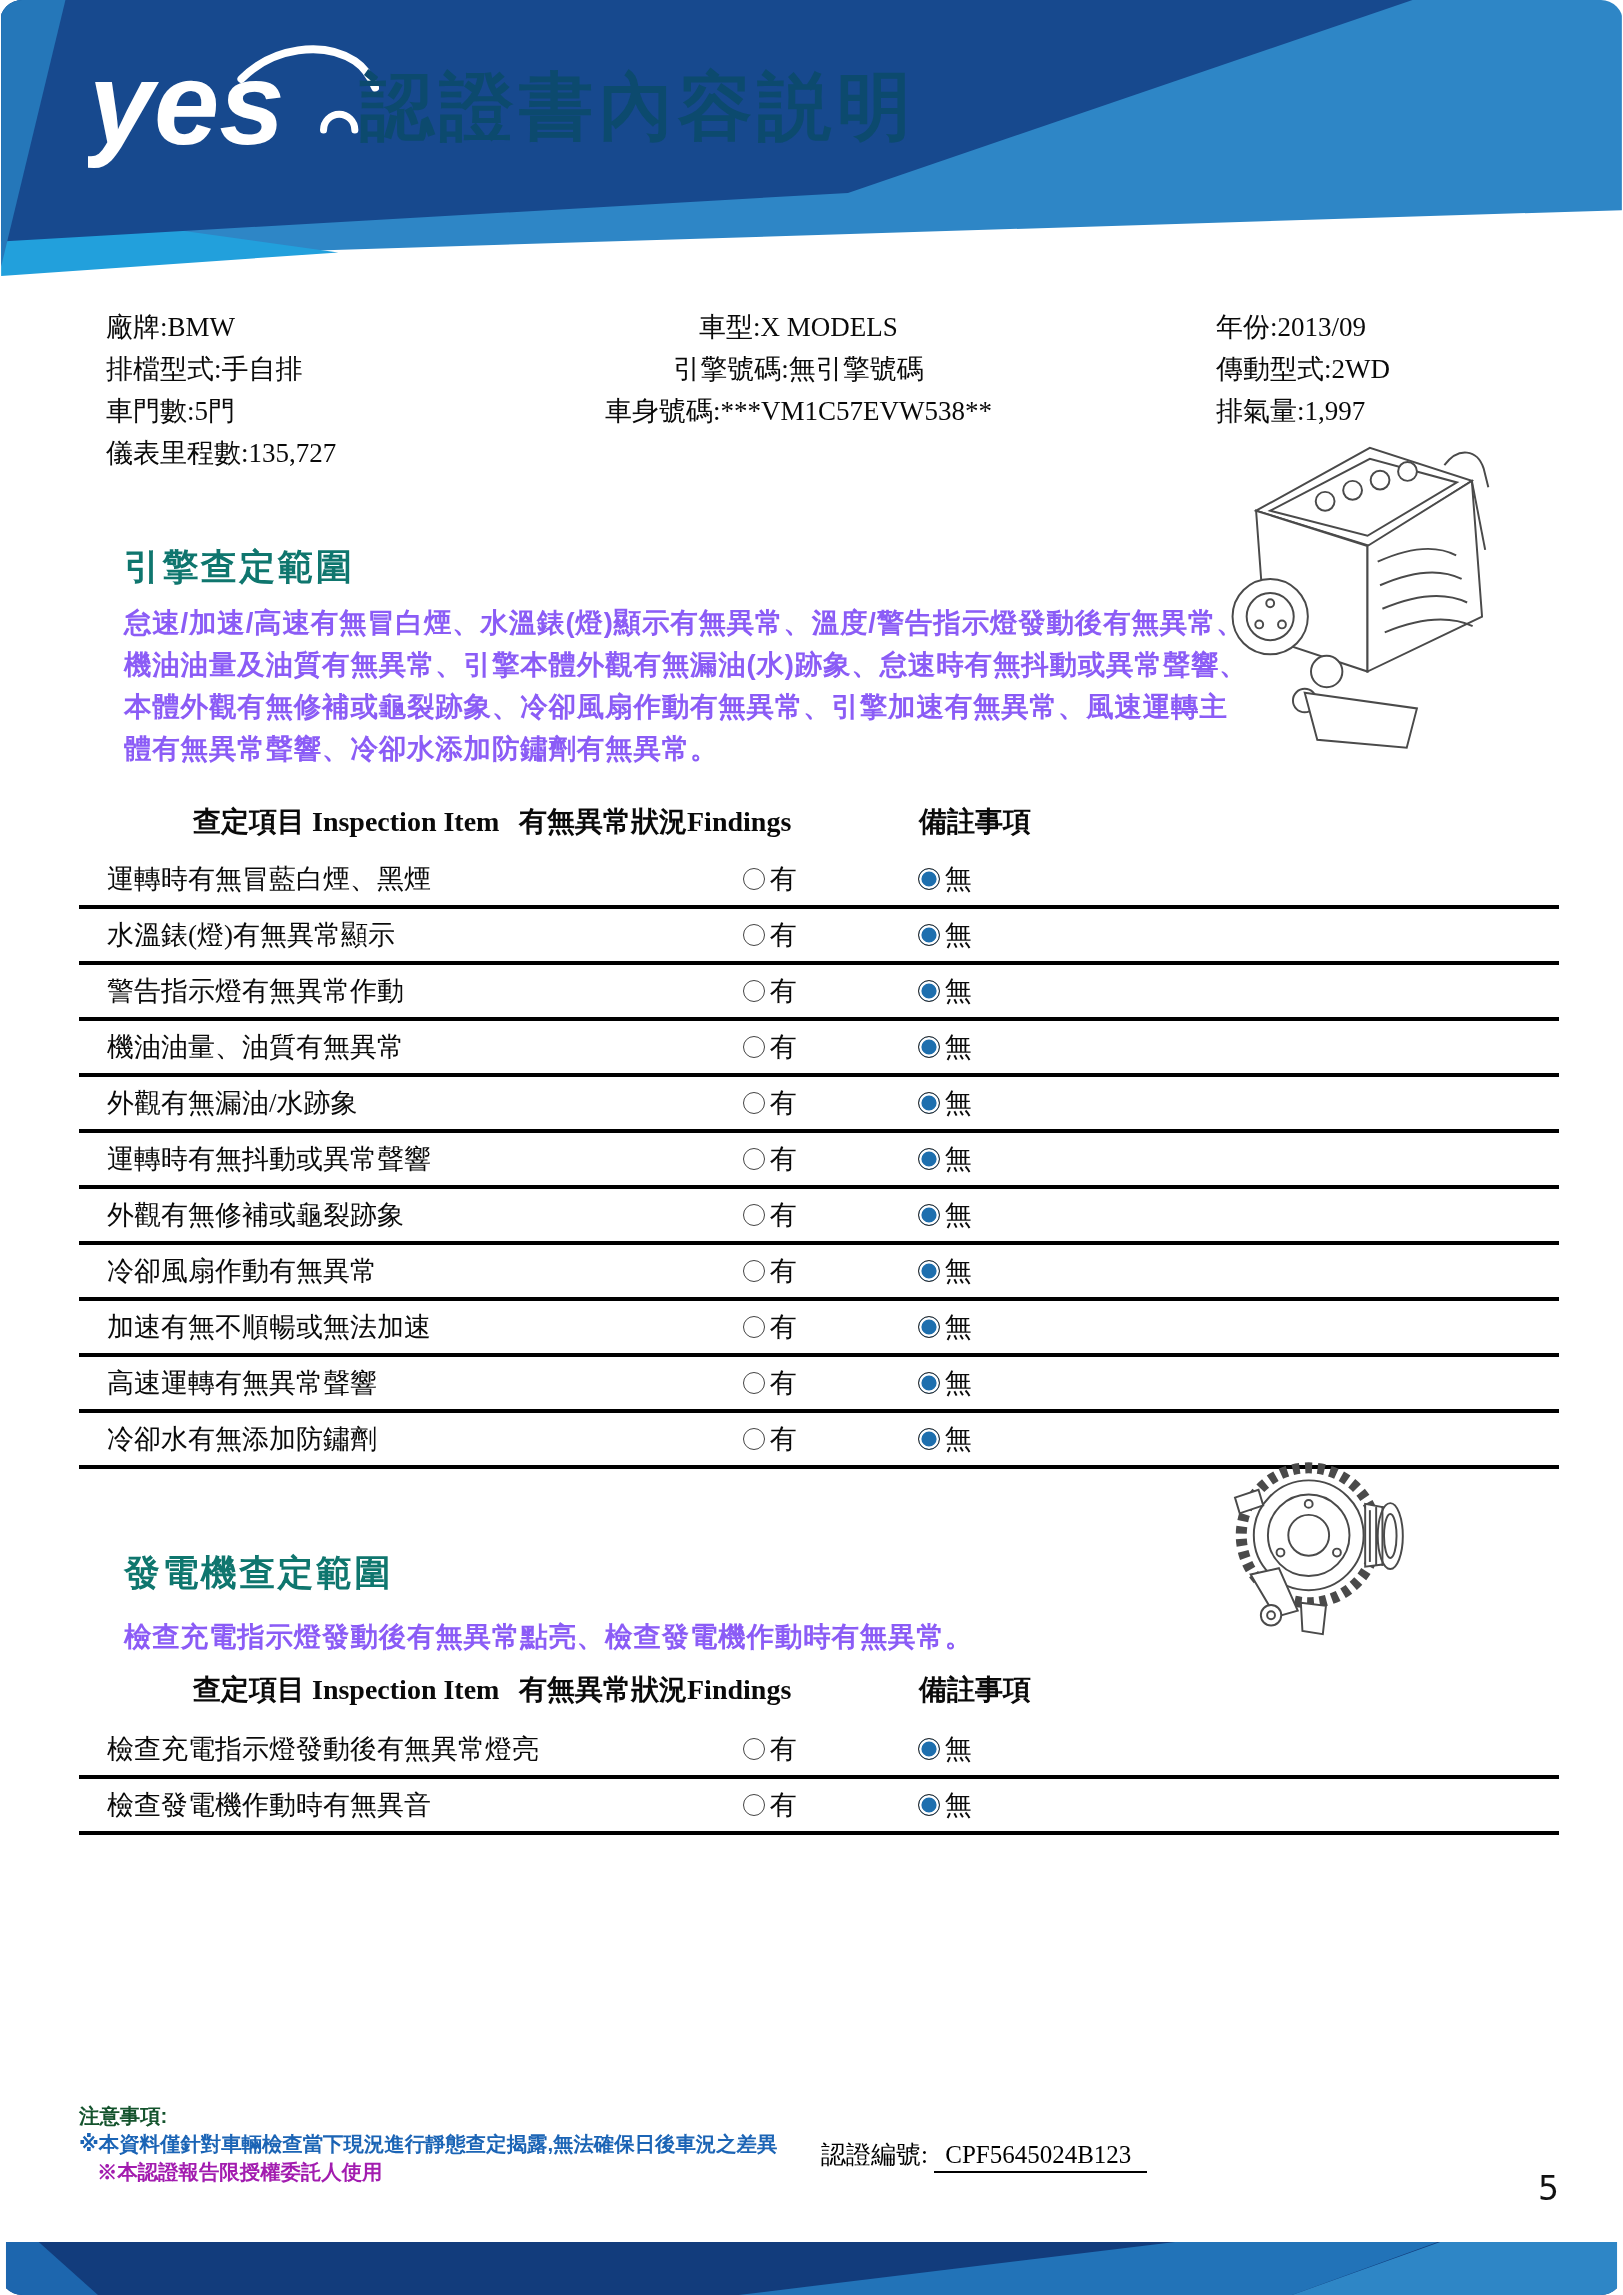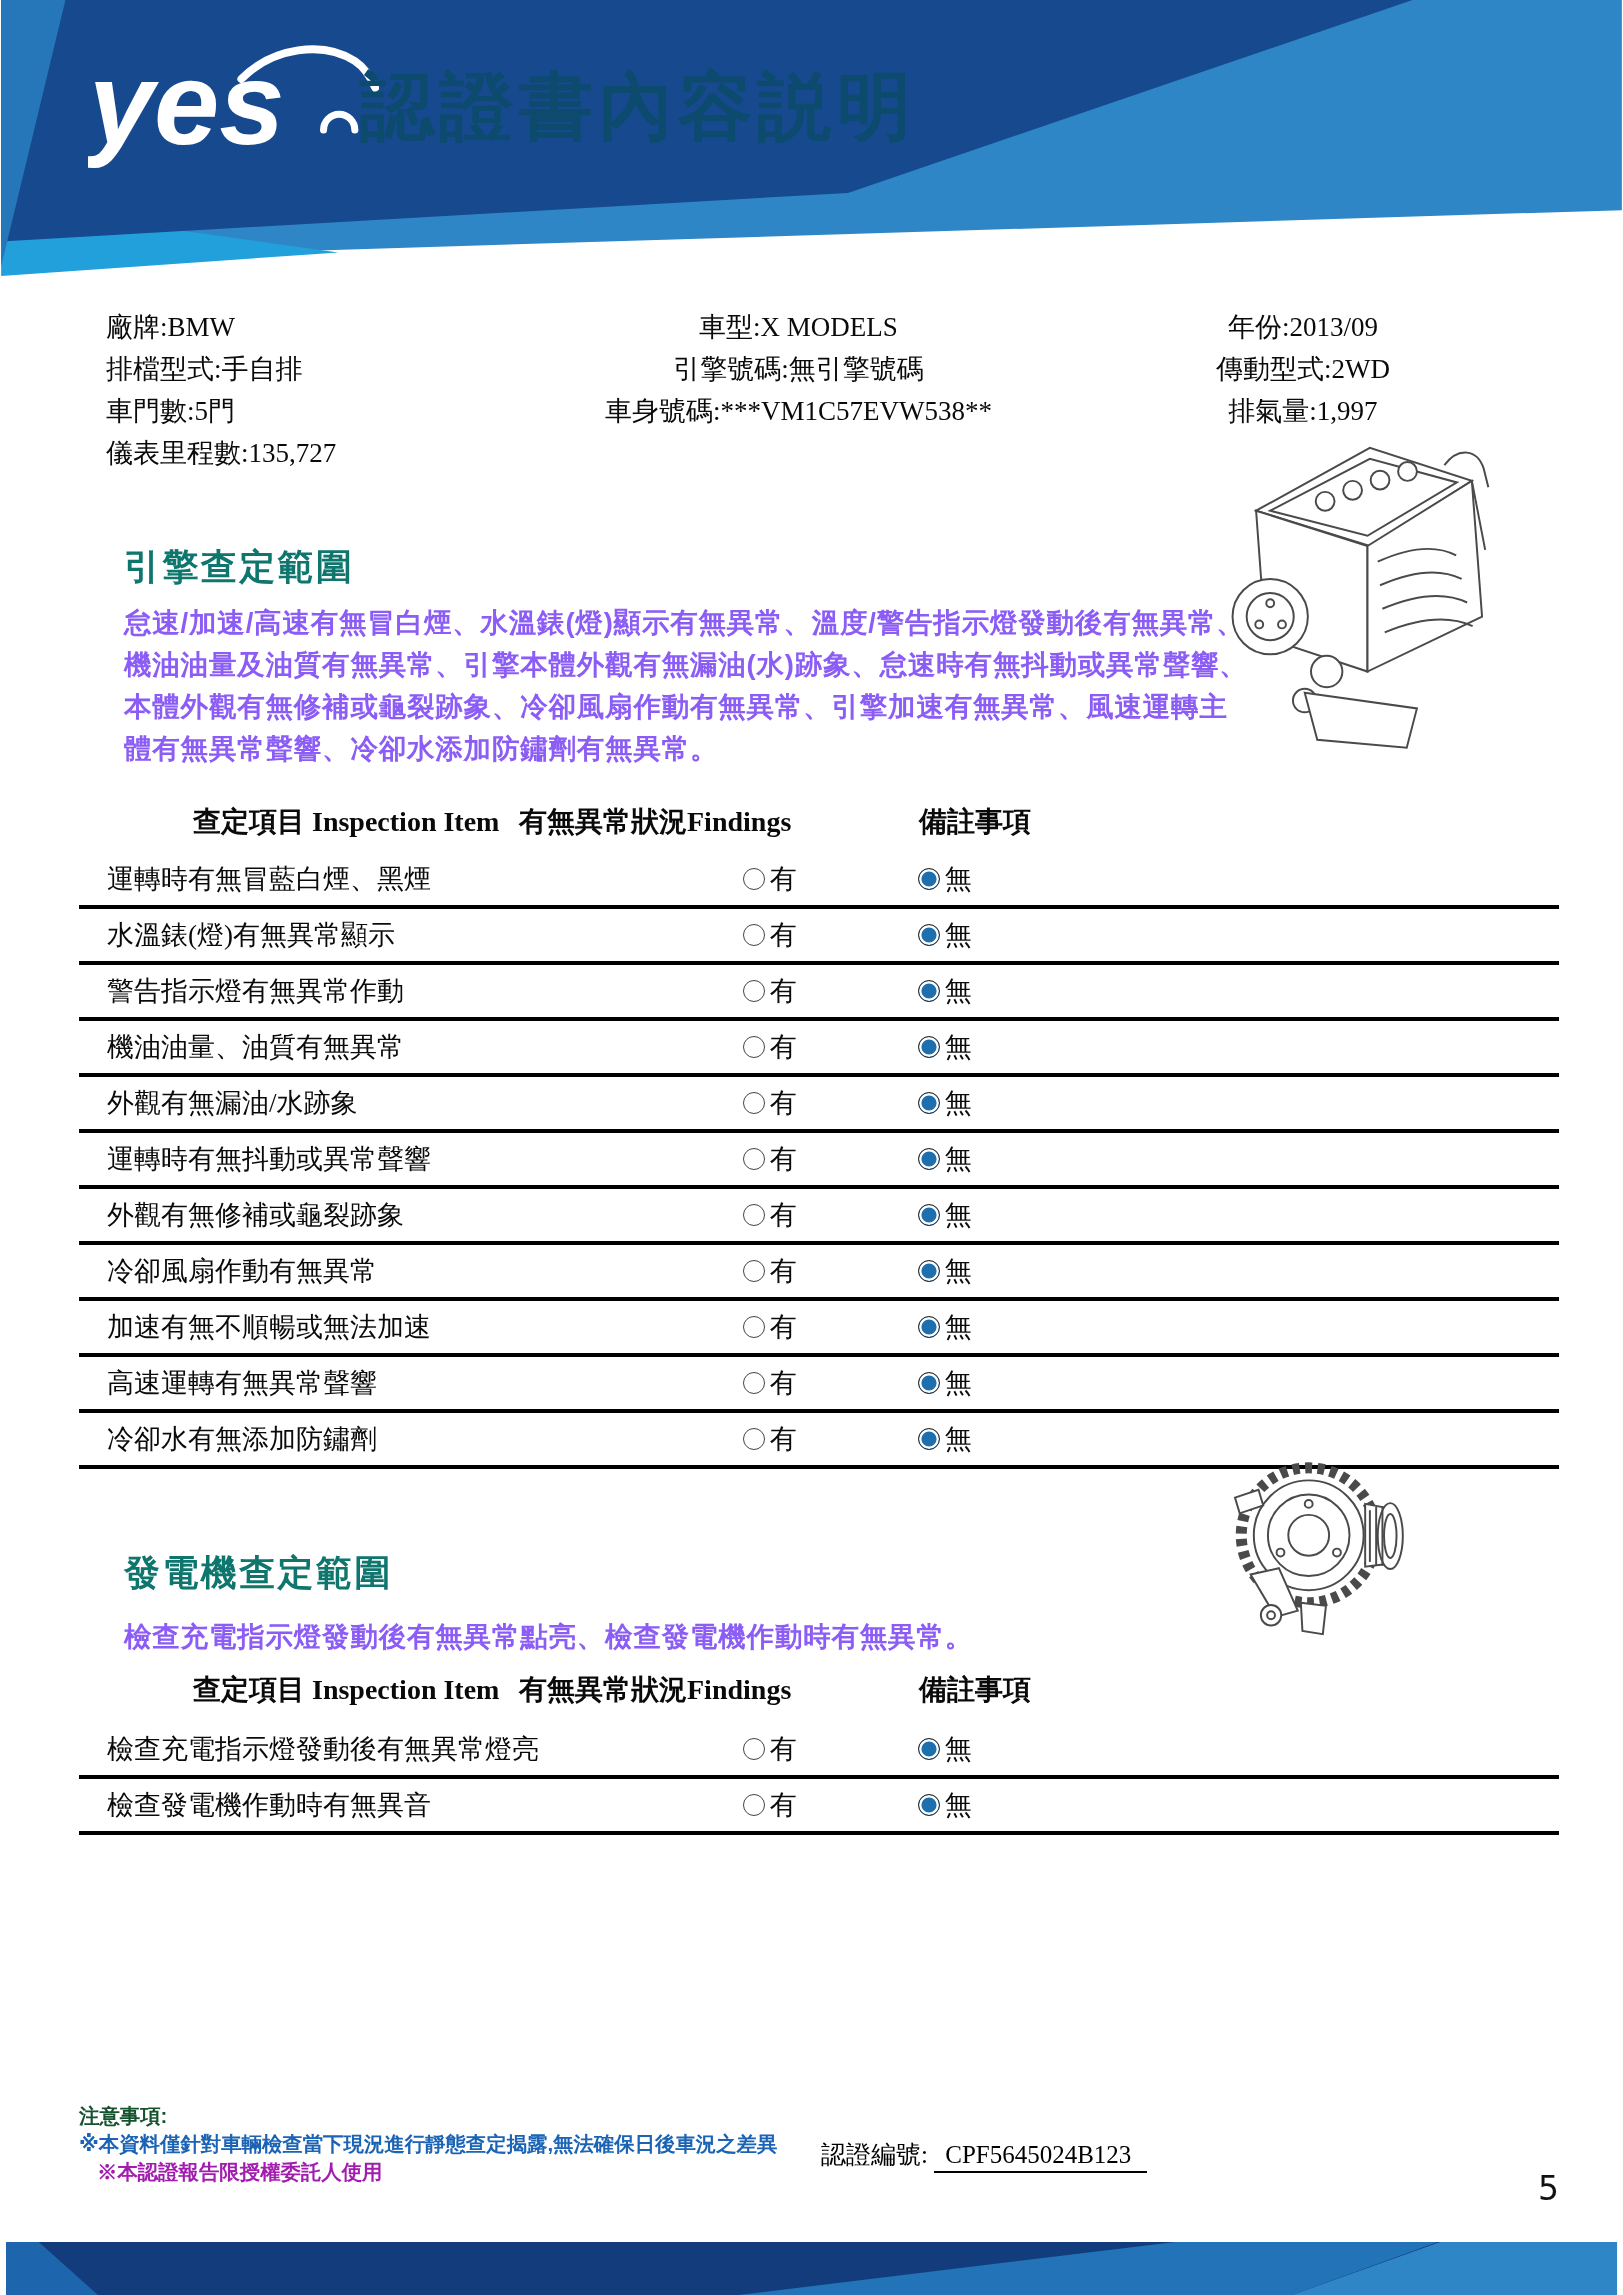--- a/index.html
+++ b/index.html
@@ -1,29 +1,29 @@
 <!DOCTYPE html>
 <html style="font-size:12.6px"><head>
 <meta charset="utf-8">
 <style>
   html,body{margin:0;padding:0;background:#ffffff;}
   #page{position:relative;width:1623px;height:2295px;background:#fff;overflow:hidden;
-        font-family:"Liberation Serif","DejaVu Serif",serif;color:#0a0a0a;}
+        font-family:"Liberation Serif","DejaVu Serif",serif;color:#0a0a0a;border-radius:22px;}
 
   
   .hdr-svg{position:absolute;left:0;top:0;}
   .hdr-title{position:absolute;left:360px;top:58px;font-family:"Liberation Sans","DejaVu Sans",sans-serif;
              font-weight:900;font-size:74px;letter-spacing:5.5px;color:#0c4a6e;}
   .logo{position:absolute;left:88px;top:36px;}
 
   
   .vcol{position:absolute;top:306px;font-size:27px;line-height:42px;white-space:nowrap;}
   .vcol.c1{left:106px;}
   .vcol.c2{left:605px;text-align:center;}
-  .vcol.c3{left:1216px;text-align:center;}
+  .vcol.c3{left:1216px;}
 
   
   .sec-title{position:absolute;left:124px;font-family:"Liberation Sans","DejaVu Sans",sans-serif;
              font-weight:900;font-size:36px;letter-spacing:2.4px;color:#0f766e;}
   .sec-desc{position:absolute;left:124px;font-family:"Liberation Sans","DejaVu Sans",sans-serif;
             font-weight:900;font-size:27.5px;line-height:42px;letter-spacing:0.8px;color:#8b5cf6;}
   #engine-title{top:543px;}
   #engine-desc{top:602px;width:1131px;}
   #gen-title{top:1549px;}
   #gen-desc{top:1616px;width:1178px;}

